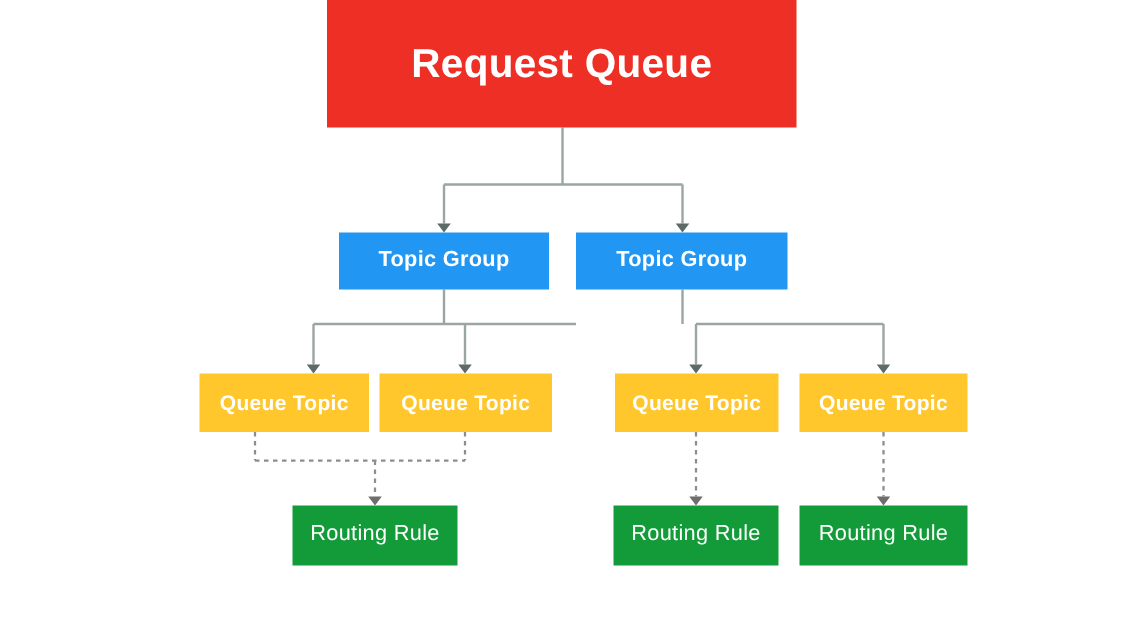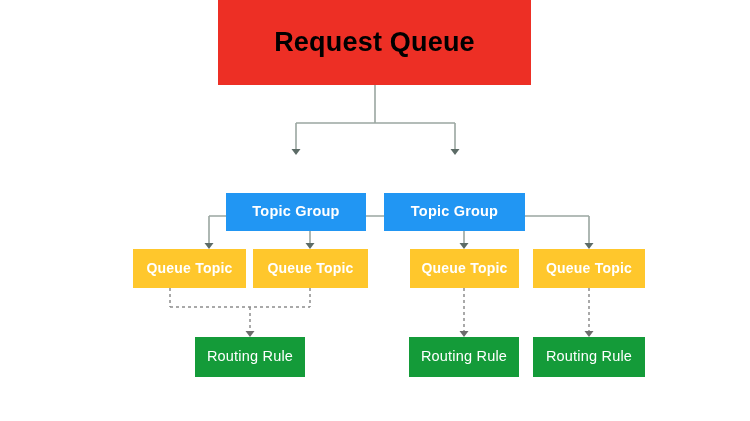--- a/index.html
+++ b/index.html
@@ -30,21 +30,20 @@
     letter-spacing: 0.2px;
     user-select: none;
   }
   .node-root {
     font-size: 27px;
     font-weight: bold;
   }
   .node-group {
     font-size: 14.5px;
     font-weight: bold;
-    margin-top: 38px;
   }
   .node-topic {
     font-size: 14px;
     font-weight: bold;
   }
   .node-rule {
     font-size: 14.5px;
     font-weight: normal;
   }
   #edges {
@@ -119,21 +118,21 @@
       <path class="edge-dashed" d="M 464 288 L 464 331" style="stroke: rgb(141, 141, 141);"></path>
       <path class="arrow-dashed" d="M 459.5 331 L 468.5 331 L 464 337 Z"></path>
     </g>
 
     <g>
       <path class="edge-dashed" d="M 589 288 L 589 331" style="stroke: rgb(141, 141, 141);"></path>
       <path class="arrow-dashed" d="M 584.5 331 L 593.5 331 L 589 337 Z"></path>
     </g>
   </svg>
 
-  <div class="node node-root" style="left: 218px; top: 0px; width: 313px; height: 85px; background: rgb(237, 47, 37); color: #000000;">Request Queue</div>
+  <div class="node node-root" style="left: 218px; top: 0px; width: 313px; height: 85px; background: rgb(237, 47, 37); color: #ffffff;">Request Queue</div>
 
   <div class="node node-group" style="left: 226px; top: 155px; width: 140px; height: 38px; background: rgb(33, 150, 243); color: rgb(255, 255, 255);">Topic Group</div>
 
   <div class="node node-group" style="left: 384px; top: 155px; width: 141px; height: 38px; background: rgb(33, 150, 243); color: rgb(255, 255, 255);">Topic Group</div>
 
   <div class="node node-topic" style="left: 133px; top: 249px; width: 113px; height: 39px; background: rgb(255, 199, 44); color: rgb(255, 255, 255);">Queue Topic</div>
 
   <div class="node node-topic" style="left: 253px; top: 249px; width: 115px; height: 39px; background: rgb(255, 199, 44); color: rgb(255, 255, 255);">Queue Topic</div>
 
   <div class="node node-topic" style="left: 410px; top: 249px; width: 109px; height: 39px; background: rgb(255, 199, 44); color: rgb(255, 255, 255);">Queue Topic</div>

